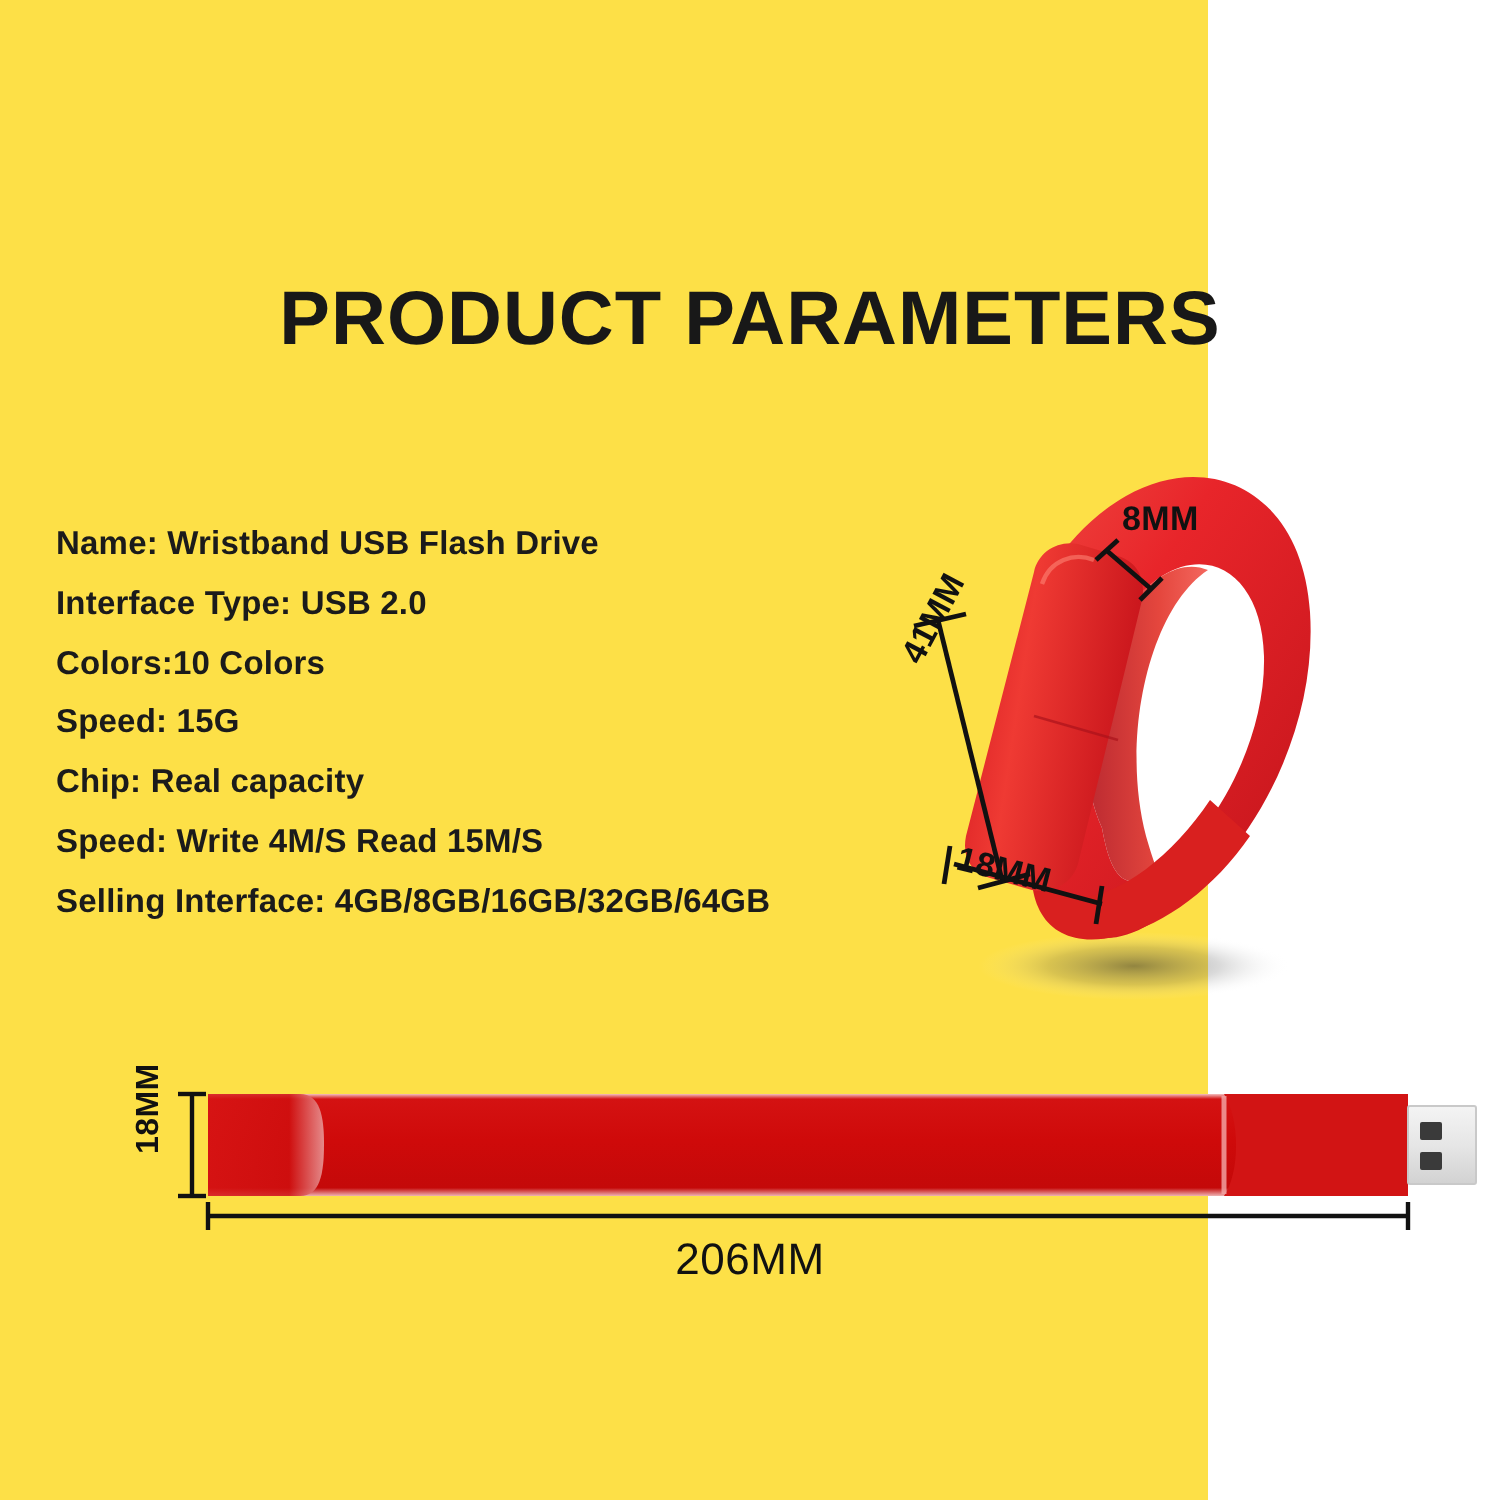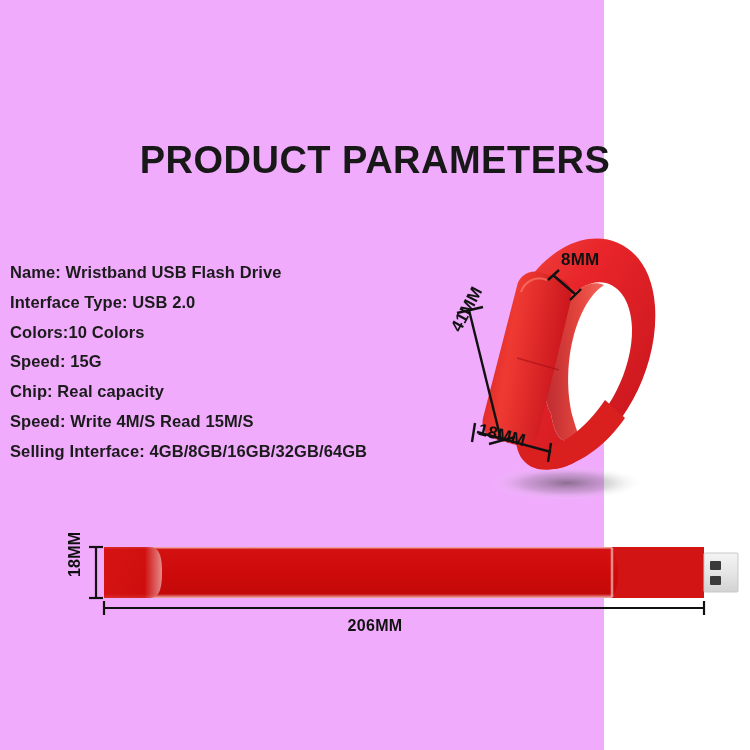--- a/index.html
+++ b/index.html
@@ -11,42 +11,42 @@
     height: 750px;
     background: #ffffff;
     font-family: "Liberation Sans", sans-serif;
     overflow: hidden;
     position: relative;
   }
   #page {
     position: relative;
     width: 604px;
     height: 750px;
-    background: #f0abfc;
+    background: #fde047;
   }
 
   
   #title {
     position: absolute;
     left: 0;
     top: 140px;
     width: 750px;
     text-align: center;
     font-size: 38px;
     font-weight: bold;
     letter-spacing: 0.5px;
     color: #181818;
     line-height: 40px;
     white-space: nowrap;
   }
 
   
   #spec-list {
     position: absolute;
-    left: 10px;
+    left: 28px;
     top: 258px;
     width: 420px;
   }
   .spec-line {
     font-size: 16.5px;
     font-weight: bold;
     color: #1b1b1b;
     line-height: 29.8px;
     white-space: nowrap;
     letter-spacing: 0.1px;
@@ -114,22 +114,22 @@
     transform: rotate(-90deg);
     transform-origin: left top;
     letter-spacing: 0.2px;
   }
   #label-206mm {
     position: absolute;
     left: 0;
     top: 97px;
     width: 750px;
     text-align: center;
-    font-size: 16px;
-    font-weight: bold;
+    font-size: 22px;
+    font-weight: normal;
     color: #111111;
     letter-spacing: 0.3px;
   }
 </style>
 </head>
 <body>
 
 <div id="page">
 
   <div id="title">PRODUCT PARAMETERS</div>

